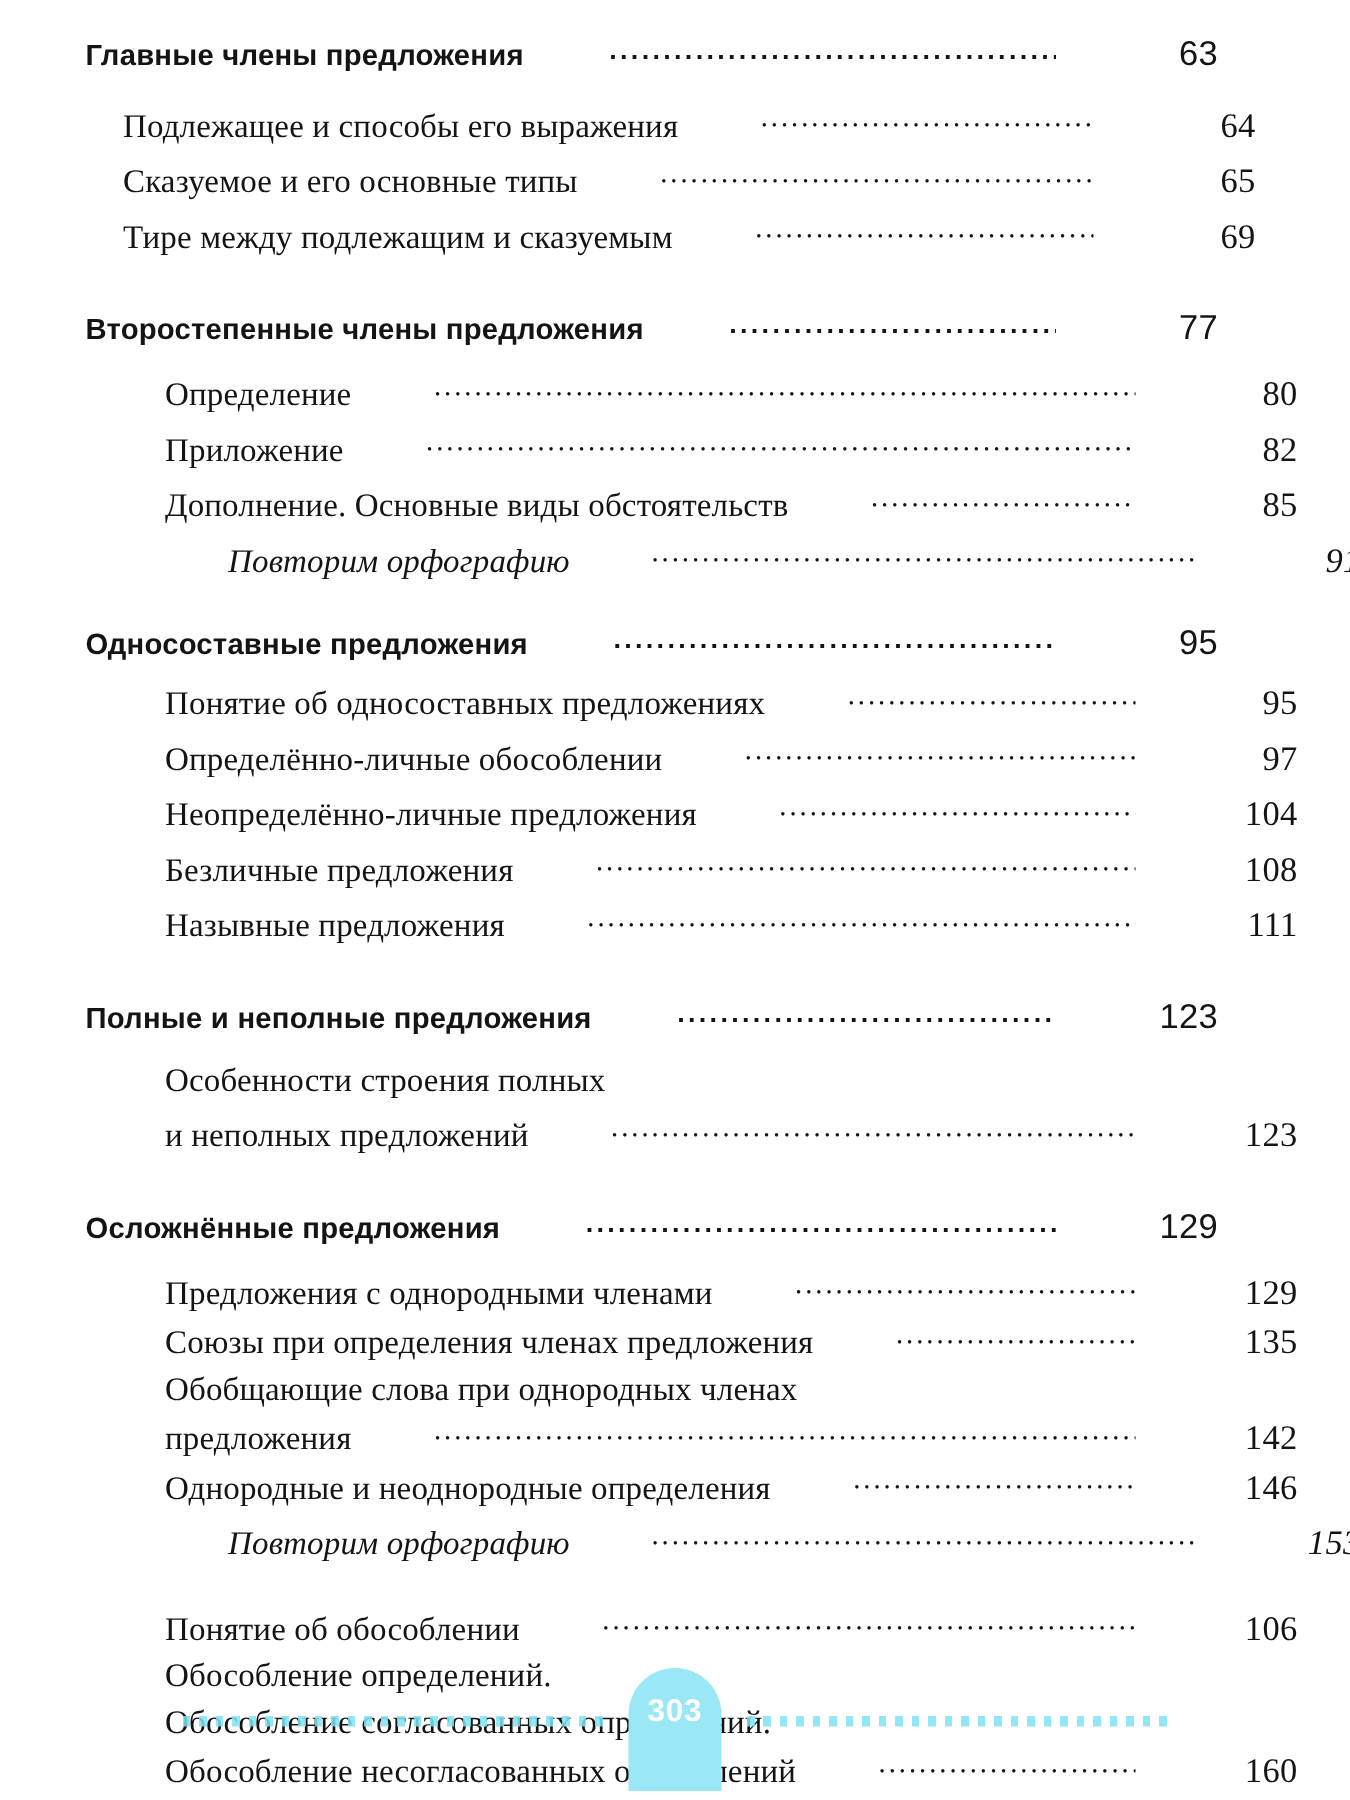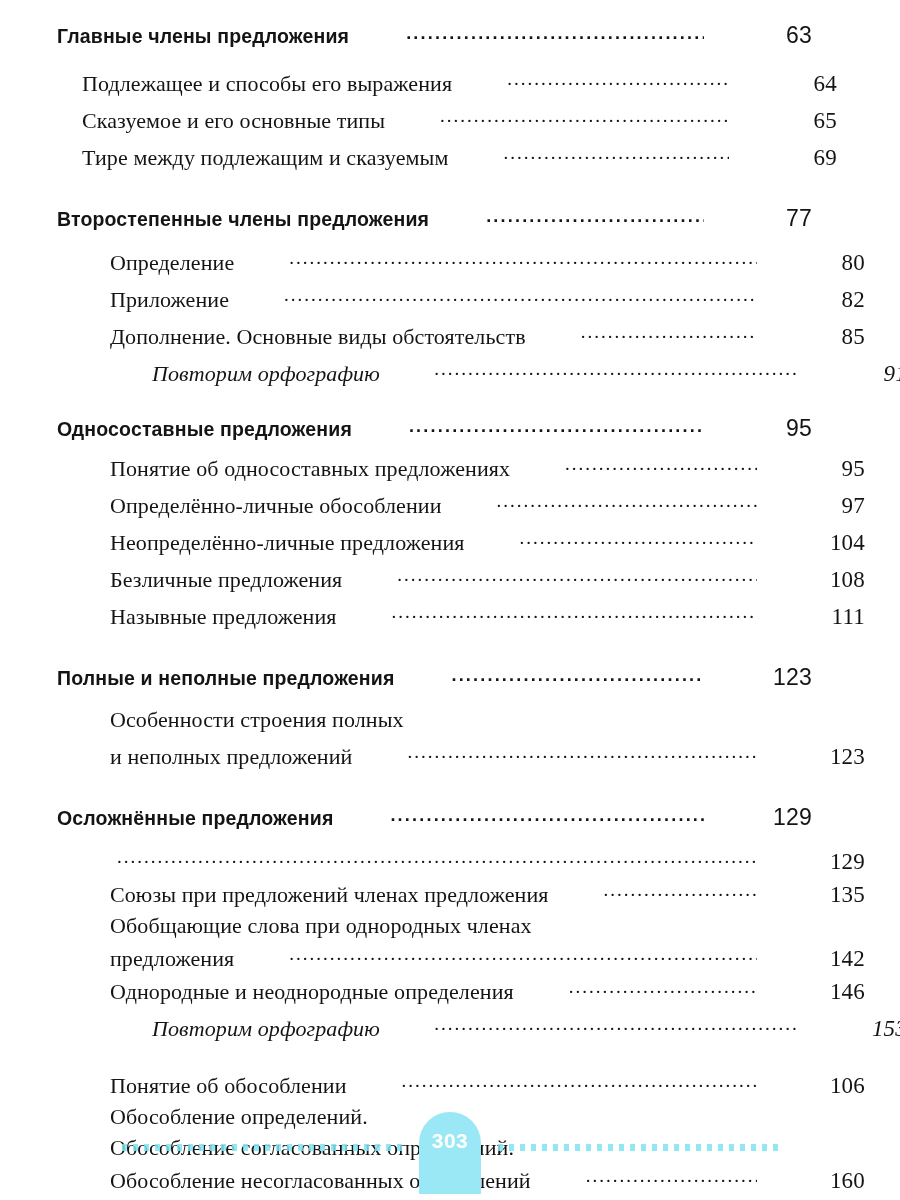--- a/index.html
+++ b/index.html
@@ -279,25 +279,26 @@
 
   <div class="toc-row section-head">
     <span class="toc-label">Осложнённые предложения</span>
     <span class="leader"></span>
     <span class="pageno">129</span>
   </div>
 
   <div class="gap-sm"></div>
 
   <div class="toc-row entry row-space">
+    <span class="toc-label">Предложения с однородными членами</span>
     <span class="leader"></span>
     <span class="pageno">129</span>
   </div>
   <div class="toc-row entry row-space-tight">
-    <span class="toc-label">Союзы при предложений членах предложения</span>
+    <span class="toc-label">Союзы при определения членах предложения</span>
     <span class="leader"></span>
     <span class="pageno">135</span>
   </div>
   <div class="toc-row entry plain row-space-tight">
     <span class="toc-label">Обобщающие слова при однородных членах</span>
 
   </div>
   <div class="toc-row entry cont row-space-tight">
     <span class="toc-label">предложения</span>
     <span class="leader"></span>

